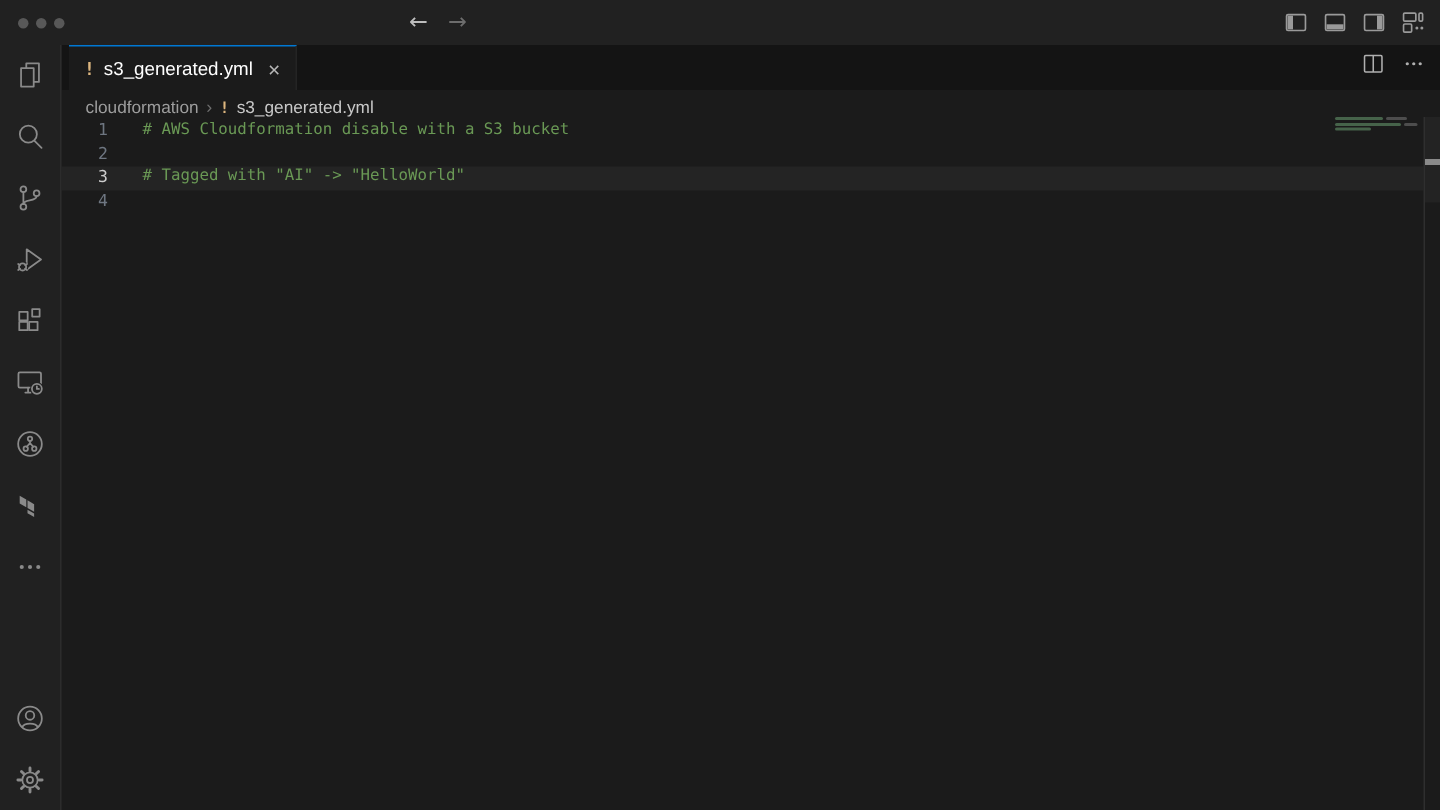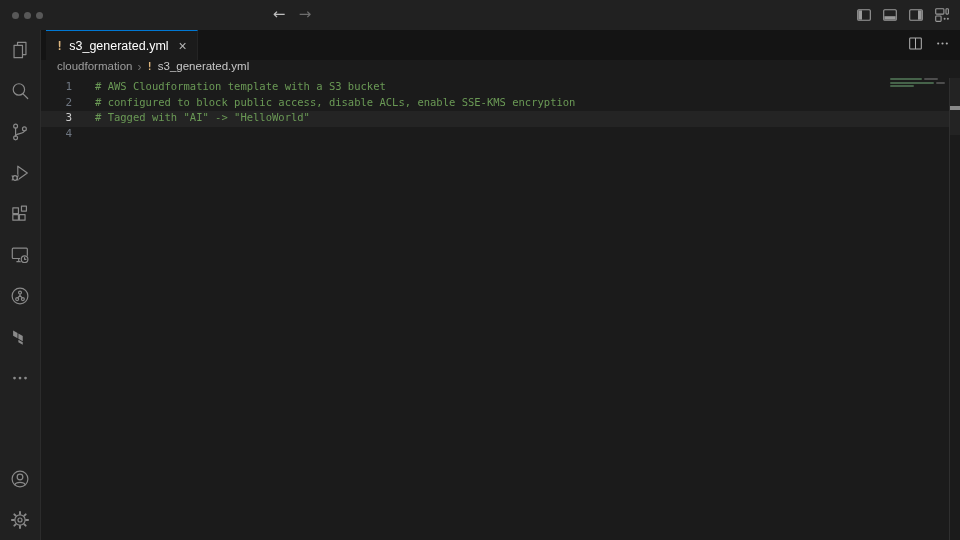--- a/index.html
+++ b/index.html
@@ -41,21 +41,21 @@
          display:flex; align-items:center; padding:0 10px; gap:6px; cursor:default; }
   .tab-file-icon { color:#ddb67f; font-weight:700; font-size:12px; font-family:"DejaVu Sans Mono", monospace; }
   .tab-label { color:#ffffff; font-size:12.5px; }
   .tab-close { color:#b6b6b6; font-size:14px; line-height:14px; margin-left:4px; }
   .tab-actions { position:absolute; right:10px; top:0; height:30px; display:flex; align-items:center; gap:12px; }
   .tab-actions svg { width:15px; height:15px; }
   .ts-stroke { stroke:#b0b0b0; fill:none; stroke-width:1.1; }
   .ts-fill { fill:#b0b0b0; }
 
   .breadcrumb { position:absolute; left:41px; top:60px; right:0; height:18px; background:#1b1b1b;
-                display:flex; align-items:flex-start; padding-left:16px; gap:5px; font-size:11.5px; z-index:2; }
+                display:flex; align-items:flex-end; padding-left:16px; gap:5px; font-size:11.5px; z-index:2; }
   .bc-folder { color:#9d9d9d; }
   .bc-sep { color:#6e6e6e; font-size:12px; }
   .bc-file-icon { color:#ddb67f; font-weight:700; font-size:10.5px; font-family:"DejaVu Sans Mono", monospace; }
   .bc-file { color:#c8c8c8; }
 
   .editor { position:absolute; left:41px; top:78px; right:0; bottom:0; background:#1b1b1b; }
   .current-line { position:absolute; left:0; top:33px; height:16px; right:11px; background:#242424; z-index:0; }
   .code-rows { position:relative; z-index:1; padding-top:1px; }
   .row { display:flex; height:15.5px; line-height:15.5px; }
   .ln { width:31px; text-align:right; font-family:"DejaVu Sans Mono", monospace; font-size:11px; color:#6e7681; flex:0 0 auto; }
@@ -244,25 +244,24 @@
     <span class="bc-sep">›</span>
     <span class="bc-file-icon">!</span>
     <span class="bc-file">s3_generated.yml</span>
   </div>
 
   <div class="editor">
     <div class="current-line"></div>
     <div class="code-rows">
       <div class="row">
         <span class="ln">1</span>
-        <span class="code"># AWS Cloudformation template with a S3 bucket</span>
+        <span class="code"># AWS Cloudformation disable with a S3 bucket</span>
       </div>
       <div class="row">
         <span class="ln">2</span>
-        <span class="code"># configured to block public access, disable ACLs, enable SSE-KMS encryption</span>
       </div>
       <div class="row active">
         <span class="ln">3</span>
         <span class="code"># Tagged with "AI" -&gt; "HelloWorld"</span>
       </div>
       <div class="row">
         <span class="ln">4</span>
         <span class="code"></span>
       </div>
     </div>

